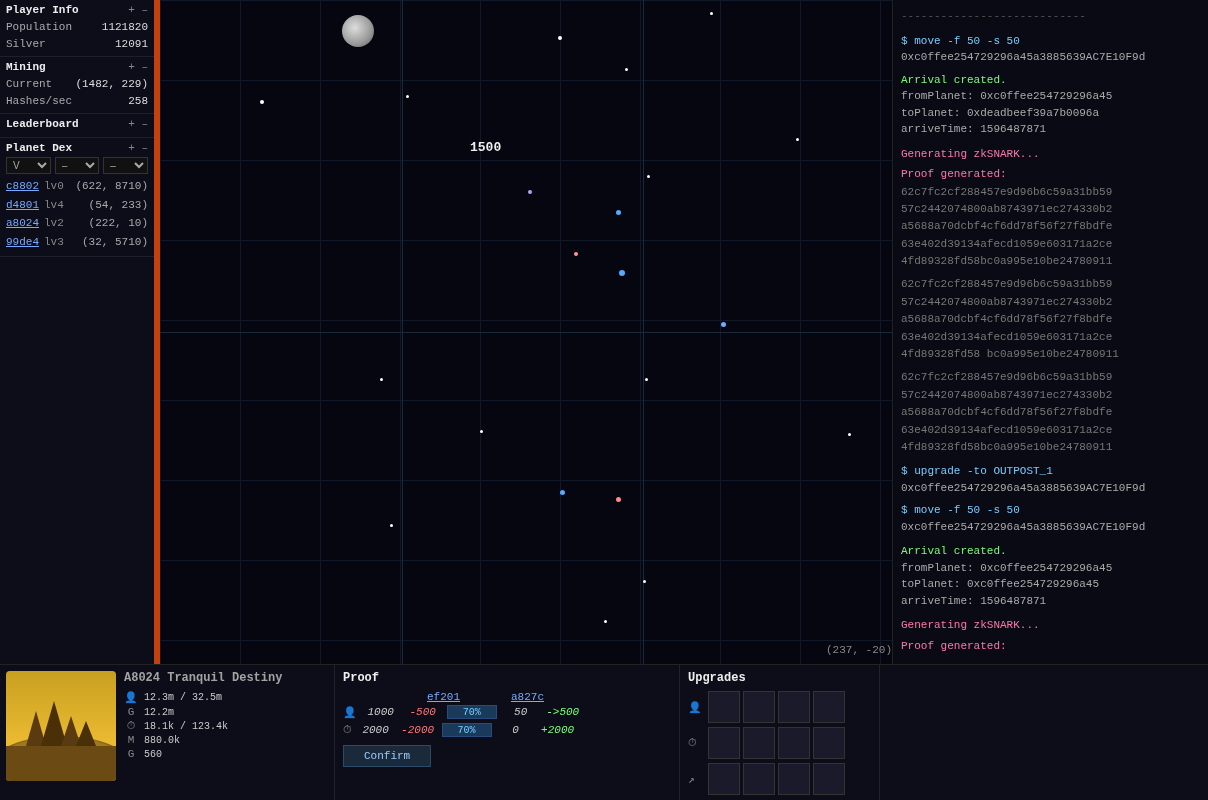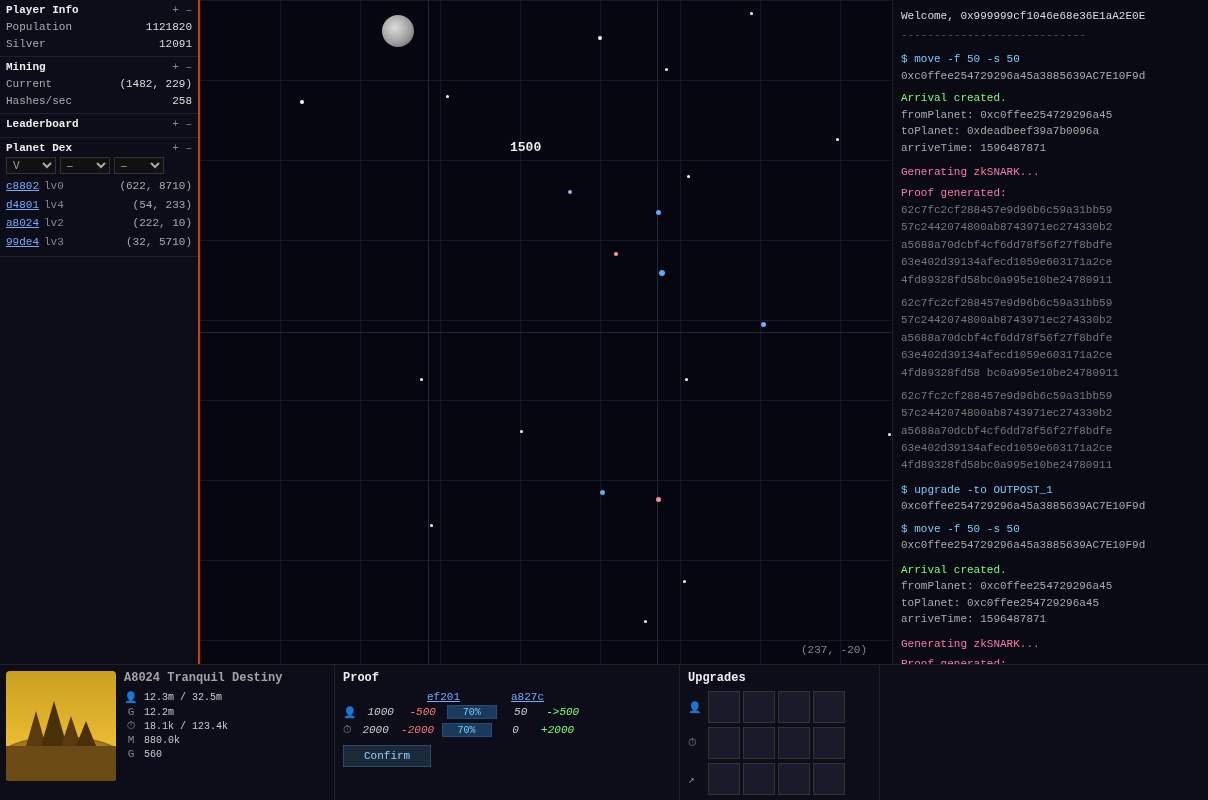--- a/index.html
+++ b/index.html
@@ -14,23 +14,23 @@
       display: flex;
       flex-direction: column;
     }
     .main-area {
       display: flex;
       flex: 1;
       overflow: hidden;
     }
     
     .sidebar {
-      width: 200px;
+      width: 160px;
       background: #0d0d1a;
-      border-right: 2px solid #c2410c;
+      border-right: 6px solid #c2410c;
       display: flex;
       flex-direction: column;
       flex-shrink: 0;
       overflow: hidden;
     }
     .sidebar-section {
       border-bottom: 1px solid #1e1e2e;
       padding: 4px 6px;
     }
     .section-header {
@@ -107,21 +107,21 @@
       font-weight: bold;
     }
     .planet-dot {
       position: absolute;
       border-radius: 50%;
       cursor: pointer;
     }
     .coords-display {
       position: absolute;
       bottom: 8px;
-      right: 25px;
+      right: 0;
       color: #888;
       font-size: 11px;
     }
     
     .dot-white { background: #fff; }
     .dot-blue { background: #5af; }
     .dot-large { width: 28px; height: 28px; background: radial-gradient(circle, #ddd 0%, #999 60%, #555 100%); }
 
     
     .terminal-panel {
@@ -377,21 +377,20 @@
     <div class="planet-dot dot-white" style="width:3px;height:3px;left:230px;top:524px;"></div>
     <div class="planet-dot dot-white" style="width:3px;height:3px;left:444px;top:620px;"></div>
     <div class="planet-dot dot-white" style="width:3px;height:3px;left:220px;top:378px;"></div>
 
     <div class="coords-display">(237, -20)</div>
   </div>
 
   <div class="terminal-panel">
 
     <div class="term-block">
-      <div class="term-welcome">Welcome, 0x999999cf1046e68e36E1aA2E0E</div>
       <div class="term-divider">----------------------------</div>
     </div>
 
     <div class="term-block">
       <div class="term-cmd">$ move -f 50 -s 50</div>
       <div class="term-addr">0xc0ffee254729296a45a3885639AC7E10F9d</div>
       <div class="term-event">Arrival created.</div>
       <div class="term-detail">  fromPlanet:  0xc0ffee254729296a45</div>
       <div class="term-detail">  toPlanet:    0xdeadbeef39a7b0096a</div>
       <div class="term-detail">  arriveTime:  1596487871</div>

